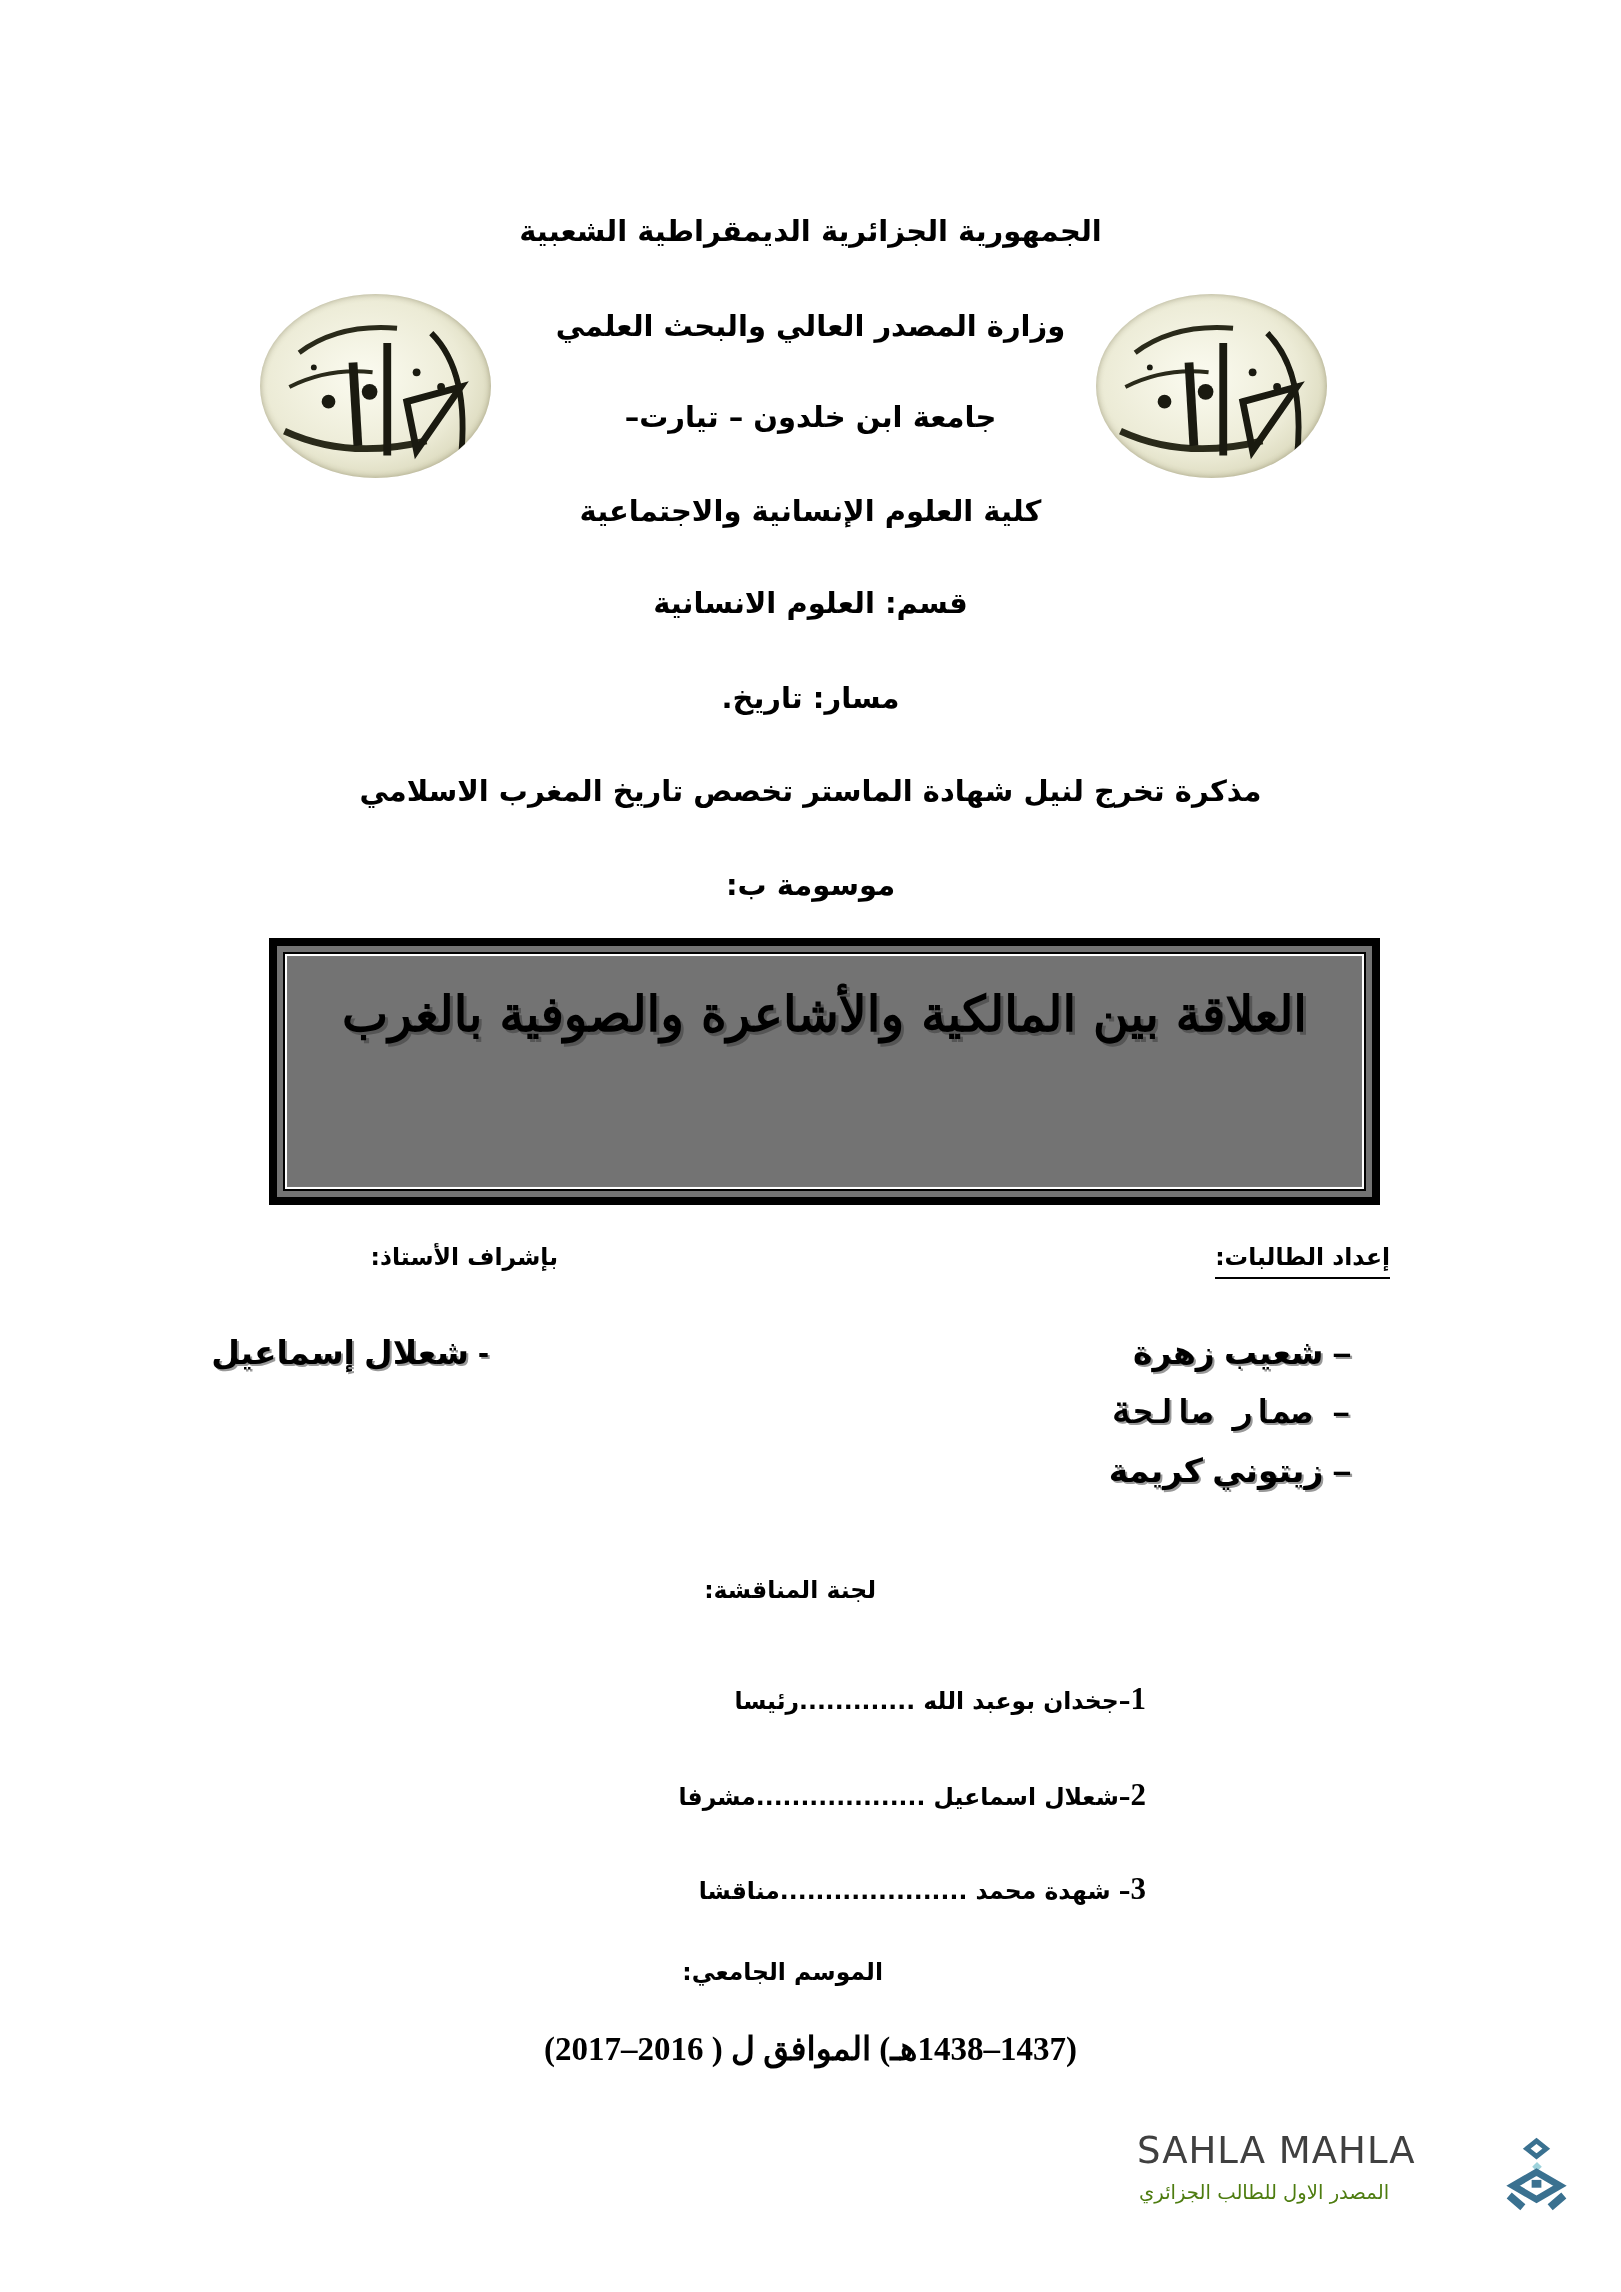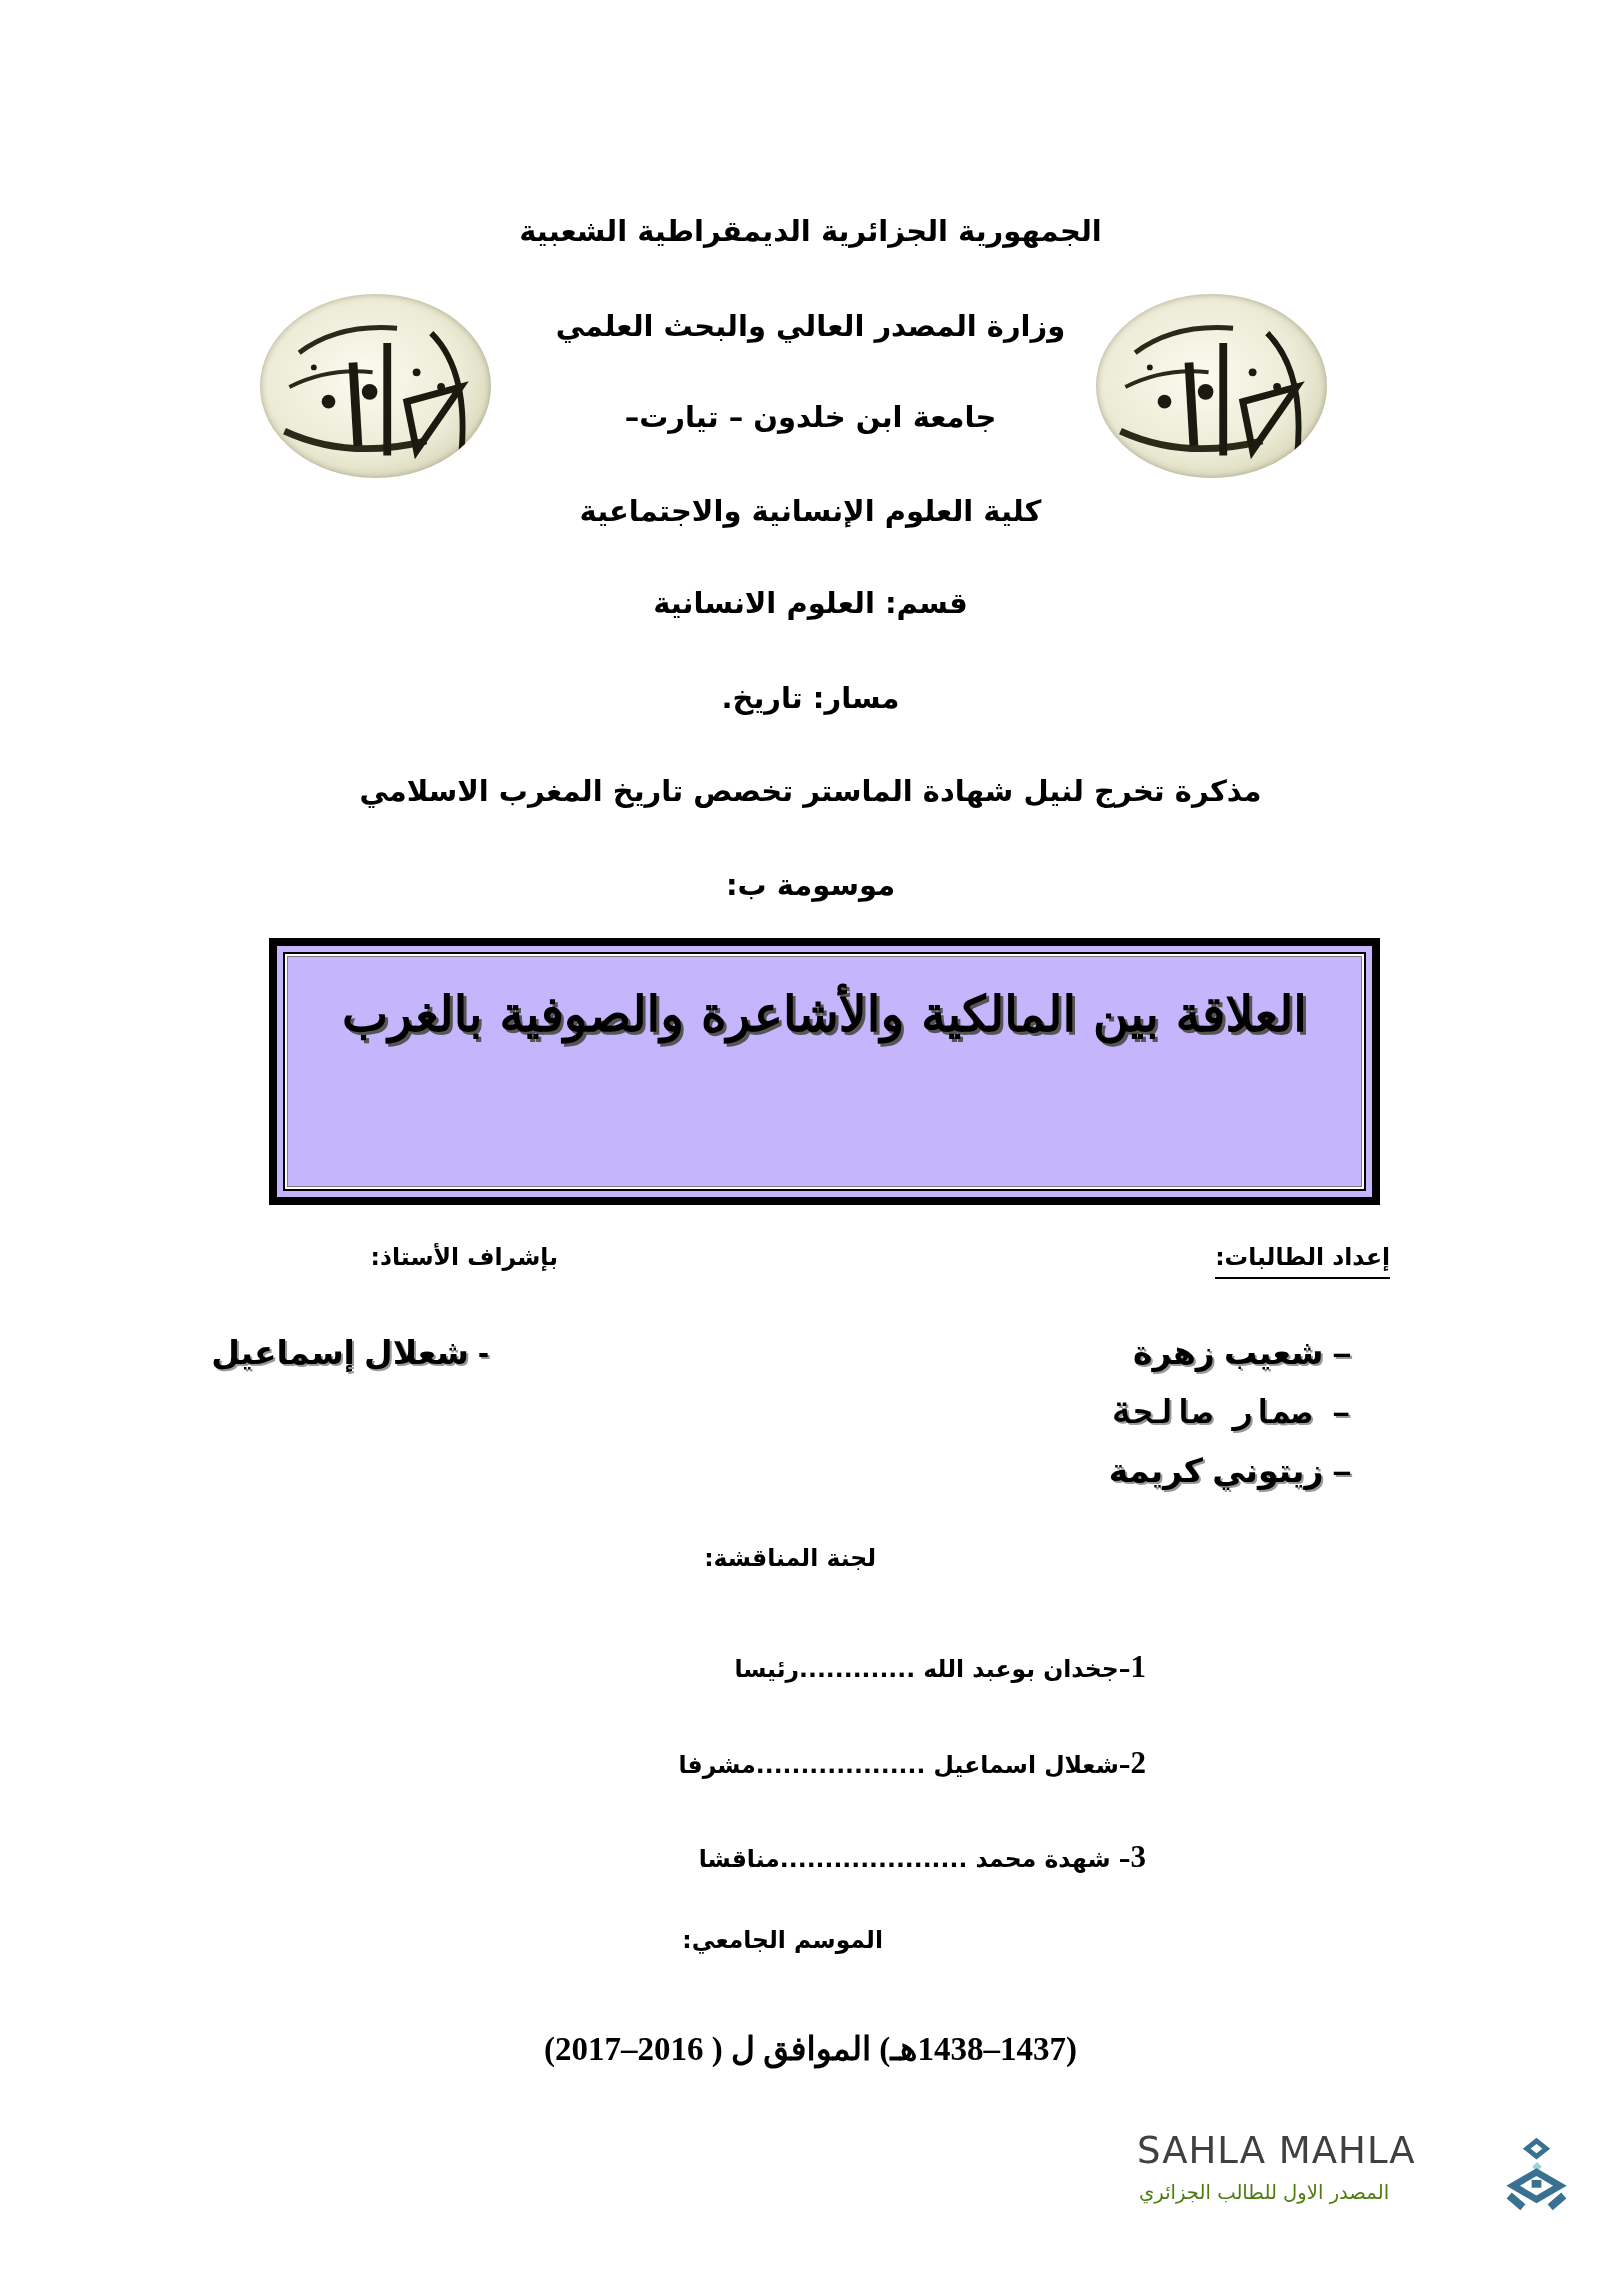--- a/index.html
+++ b/index.html
@@ -23,36 +23,36 @@
       position: absolute; width: 231px; height: 184px; border-radius: 50%;
       background: radial-gradient(ellipse at 45% 45%, #fbfbf0 0%, #ecebd6 55%, #d7d5b7 80%, #bdb99a 100%);
       box-shadow: inset 0 0 5.9px rgba(90,85,50,0.45);
       overflow: hidden;
     }
     .logo svg { width: 100%; height: 100%; display: block; }
 
     
     .title-box {
       position: absolute; left: 269px; top: 938px; width: 1111px; height: 267px;
-      box-sizing: border-box; border: 8.8px solid #000; background: #c4b5fd;
+      box-sizing: border-box; border: 8.8px solid #000; background: #737373;
     }
     .title-box-inner {
       position: absolute; left: 5.9px; top: 5.9px; right: 5.9px; bottom: 5.9px;
       border: 2.9px solid #000; box-shadow: inset 0 0 0 2px #fff, inset 0 0 0 2.9px #777;
     }
     .title-line {
       position: absolute; left: 0; right: 0; text-align: center;
       font-family: "DejaVu Serif", "Liberation Serif", serif;
       font-size: 49px; font-weight: bold; direction: rtl; unicode-bidi: plaintext;
       white-space: nowrap; text-shadow: 2.9px 2.9px 0 #555;
     }
 
     .label { font-family: "DejaVu Sans", "Liberation Sans", sans-serif; font-weight: bold; font-size: 23.5px; }
     .name { font-family: "Liberation Sans", "DejaVu Sans", sans-serif; font-weight: bold; font-size: 33px; text-shadow: 2px 2px 0 #999; }
-    .committee { font-family: "DejaVu Sans", "Liberation Sans", sans-serif; font-weight: bold; font-size: 23.5px; }
+    .committee { font-family: "DejaVu Sans", "Liberation Sans", sans-serif; font-weight: bold; font-size: 23.5px; margin-top: 32px; }
     .num { font-family: "Liberation Serif", "DejaVu Serif", serif; font-size: 31px; font-weight: bold; }
     .underline { border-bottom: 2.9px solid #000; padding-bottom: 5.9px; }
 
     .year { font-family: "Liberation Serif", "DejaVu Serif", serif; font-weight: bold; font-size: 33px; }
 
     
     .wm-text { font-family: "DejaVu Sans", "Liberation Sans", sans-serif; color: #404040; font-size: 37px; letter-spacing: 1px; }
     .wm-sub { font-family: "DejaVu Sans", "Liberation Sans", sans-serif; color: #4d7c0f; font-size: 19.6px; direction: rtl; unicode-bidi: plaintext; white-space: nowrap; }
   </style>
 </head>

